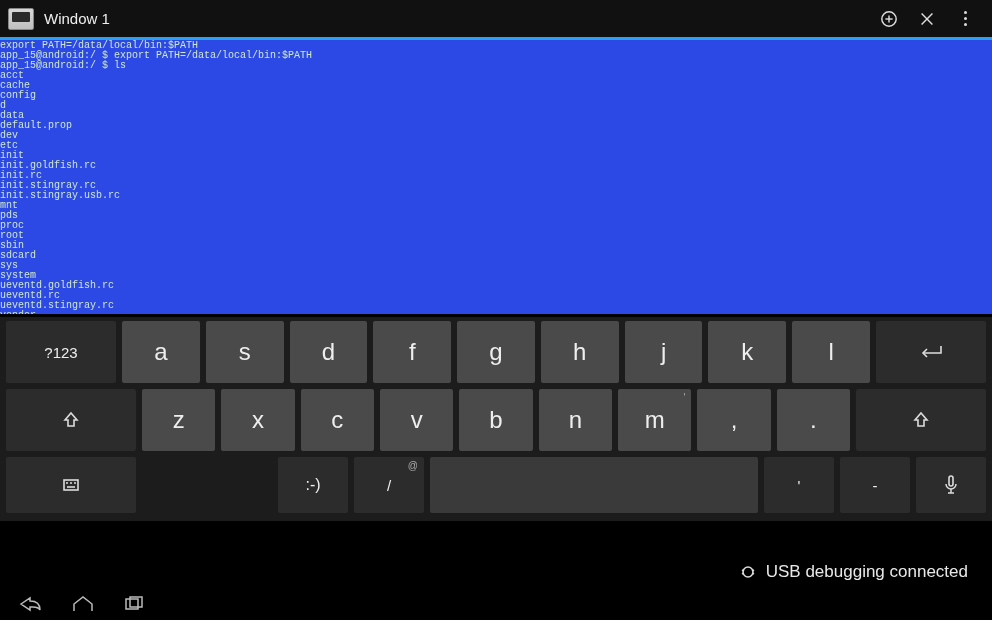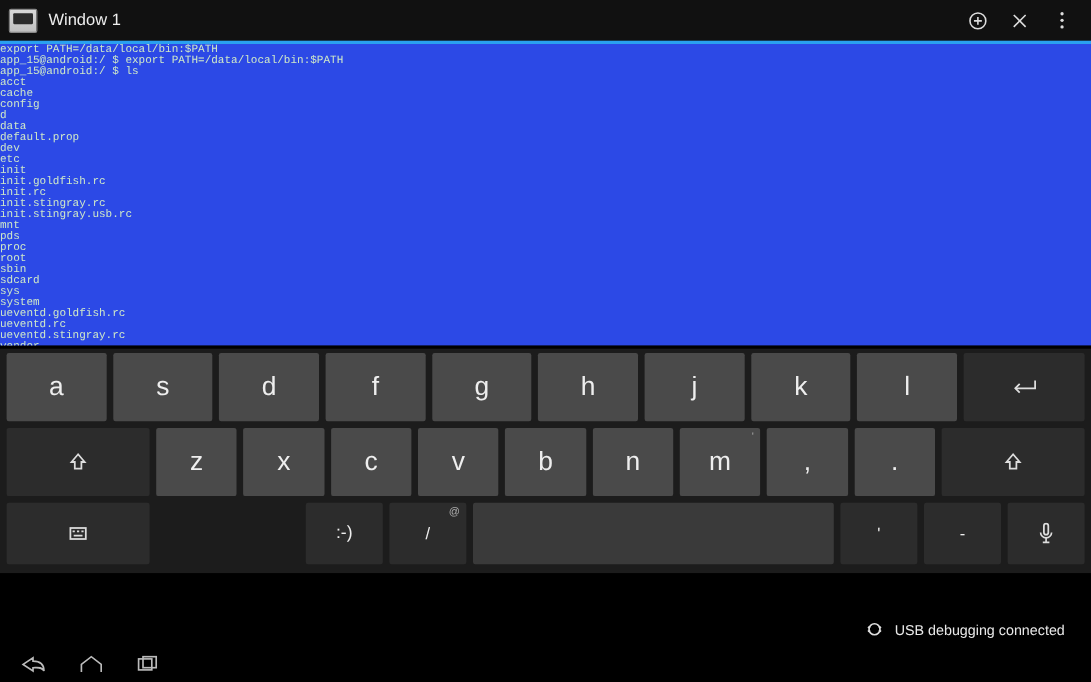--- a/index.html
+++ b/index.html
@@ -123,21 +123,21 @@
   .row4 .mic { width: 70px; }
   .row4 .gone { width: 130px; visibility: hidden; background: transparent; }
 
   
   .notif {
     position: absolute;
     right: 10px; bottom: 34px;
     height: 28px;
     background: rgba(0,0,0,0.75);
     color: #e8e8e8;
-    font-size: 13px;
+    font-size: 17px;
     display: flex; align-items: center; gap: 10px;
     padding: 0 14px;
     border-radius: 2px;
   }
   .notif svg { width: 16px; height: 16px; stroke: #ddd; fill: none; stroke-width: 1.5; }
 
   
   .navbar {
     position: absolute;
     left: 0; right: 0; bottom: 0; height: 32px;
@@ -174,20 +174,21 @@
     <span></span>
       <span></span>
       <span></span>
   </div>
 </div>
 
 <div class="terminal" id="term"><div class="term-line">export PATH=/data/local/bin:$PATH</div><div class="term-line">app_15@android:/ $ export PATH=/data/local/bin:$PATH</div><div class="term-line">app_15@android:/ $ ls</div><div class="term-line">acct</div><div class="term-line">cache</div><div class="term-line">config</div><div class="term-line">d</div><div class="term-line">data</div><div class="term-line">default.prop</div><div class="term-line">dev</div><div class="term-line">etc</div><div class="term-line">init</div><div class="term-line">init.goldfish.rc</div><div class="term-line">init.rc</div><div class="term-line">init.stingray.rc</div><div class="term-line">init.stingray.usb.rc</div><div class="term-line">mnt</div><div class="term-line">pds</div><div class="term-line">proc</div><div class="term-line">root</div><div class="term-line">sbin</div><div class="term-line">sdcard</div><div class="term-line">sys</div><div class="term-line">system</div><div class="term-line">ueventd.goldfish.rc</div><div class="term-line">ueventd.rc</div><div class="term-line">ueventd.stingray.rc</div><div class="term-line">vendor</div></div>
 
 <div class="keyboard">
   <div class="krow row2">
+    <div class="key dark sym">?123</div>
     <div class="key letter char">a</div>
     <div class="key letter char">s</div>
     <div class="key letter char">d</div>
     <div class="key letter char">f</div>
     <div class="key letter char">g</div>
     <div class="key letter char">h</div>
     <div class="key letter char">j</div>
     <div class="key letter char">k</div>
     <div class="key letter char">l</div>
     <div class="key dark enter">

